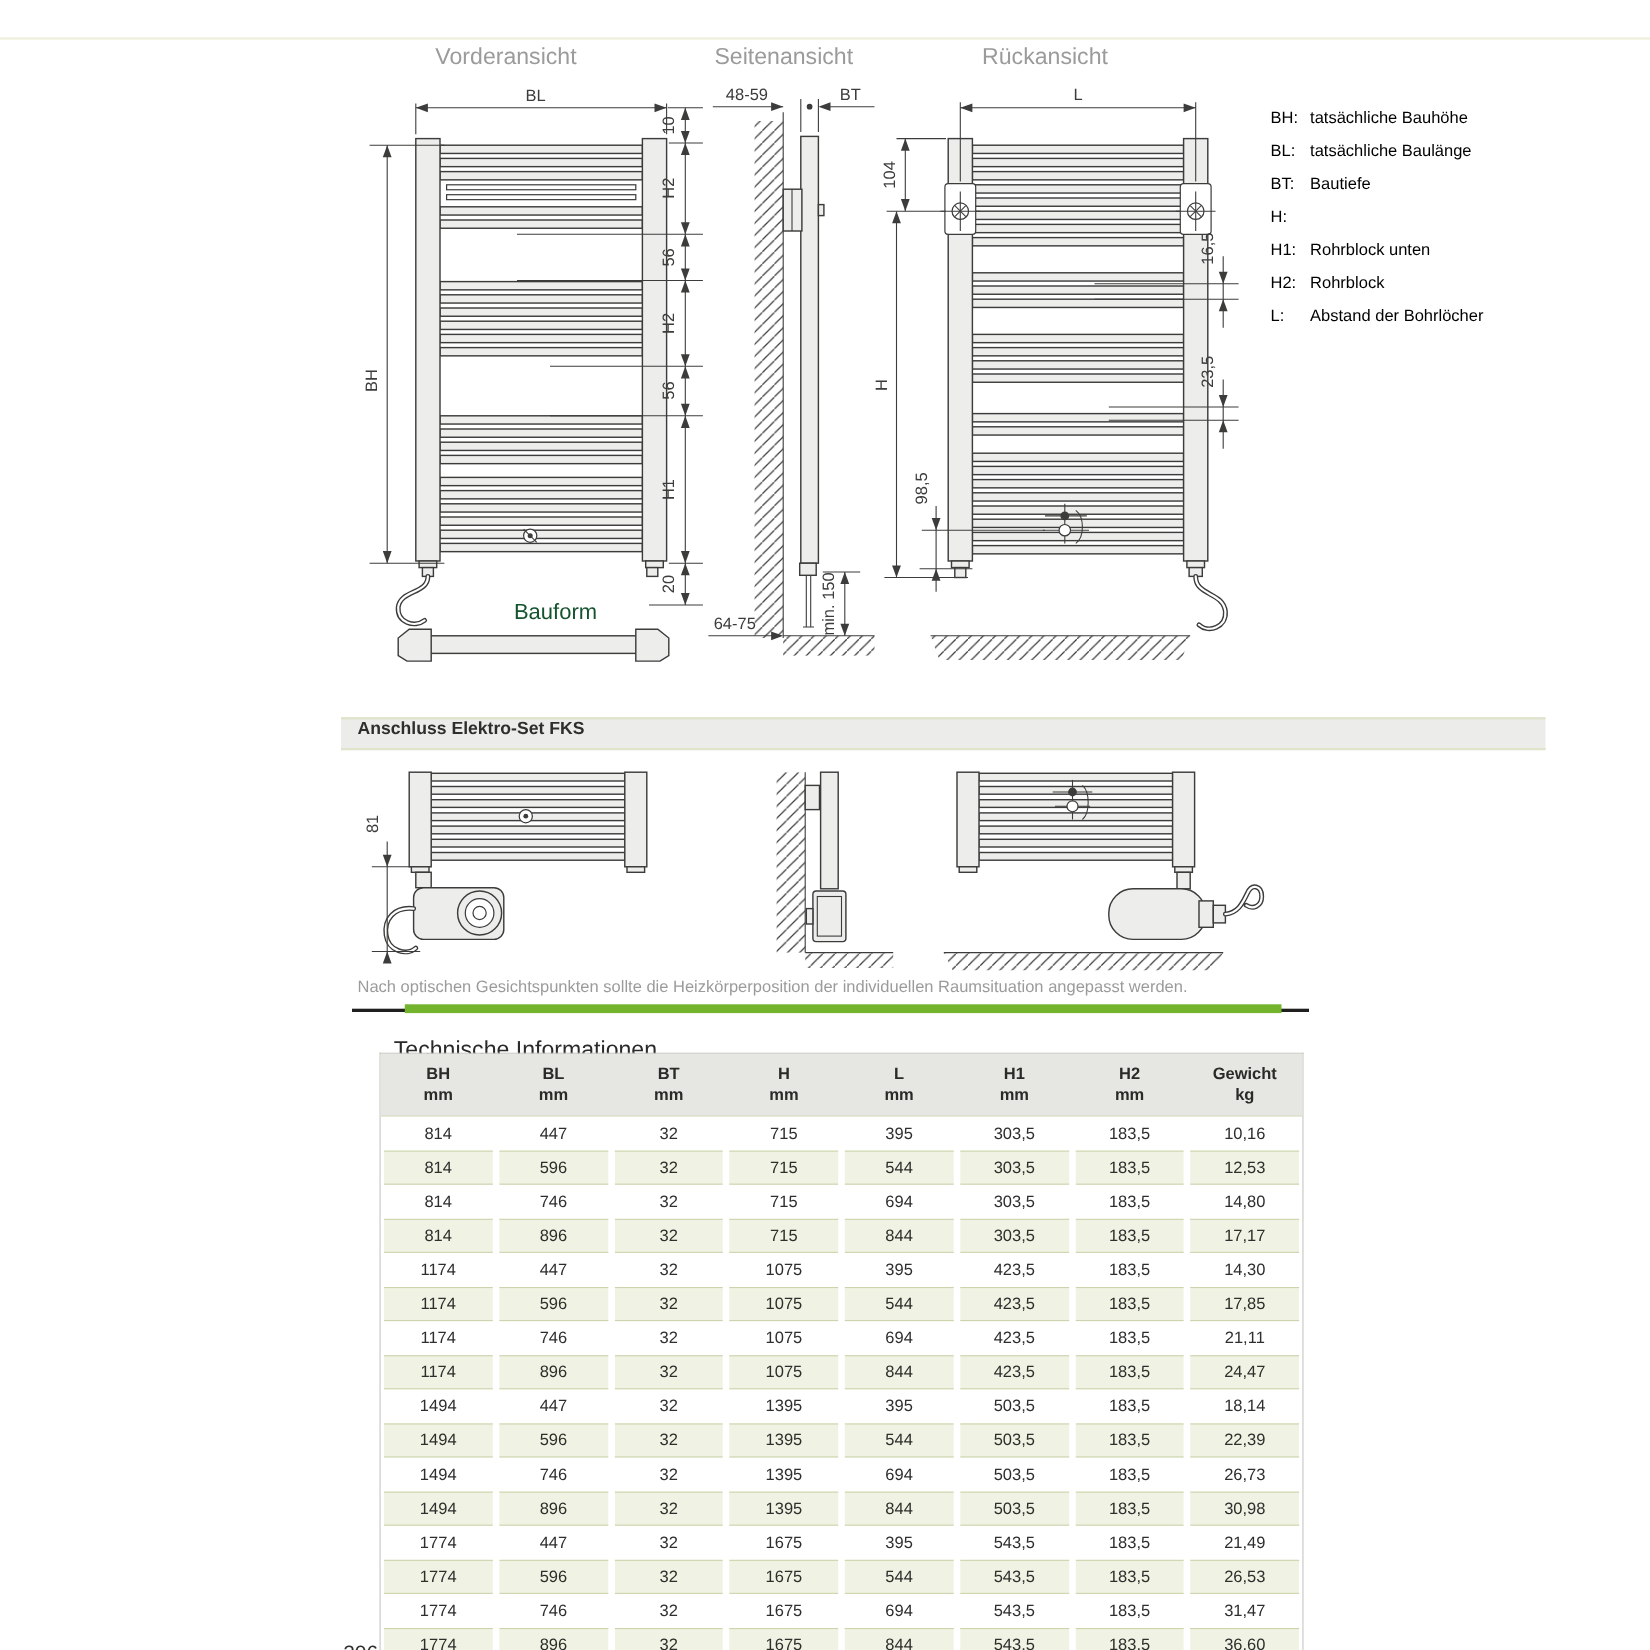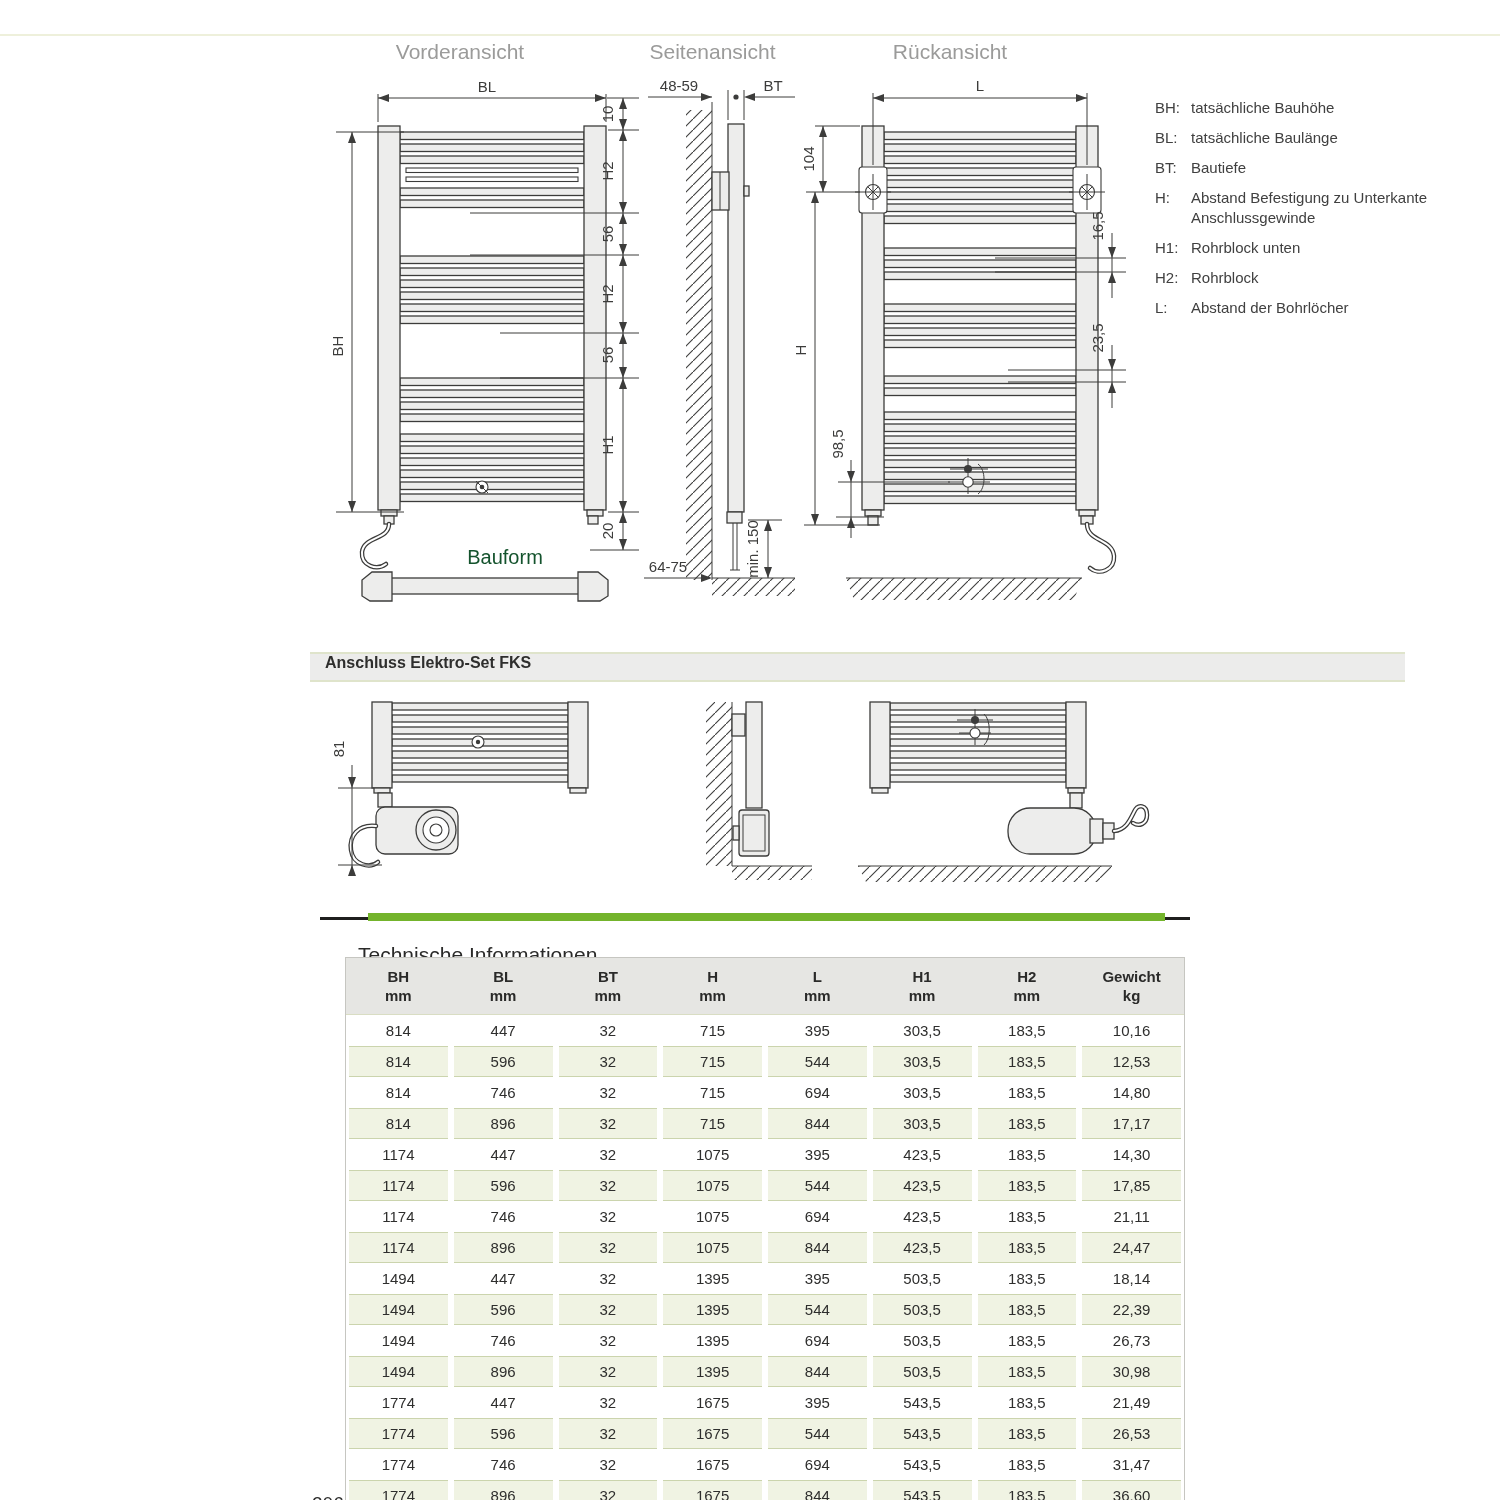--- a/index.html
+++ b/index.html
@@ -13,21 +13,21 @@
   svg{position:absolute;}
   svg line, svg path.ln, svg polyline{stroke:#3c3c3b;stroke-width:1;fill:none;}
   svg .part{stroke:#3c3c3b;stroke-width:1.3;fill:#ededec;}
   svg .wht{stroke:#3c3c3b;stroke-width:1.1;fill:#ffffff;}
   svg .arr{fill:#3c3c3b;stroke:none;}
   svg .cbl{stroke:#3c3c3b;stroke-width:4.5;fill:none;stroke-linecap:round;}
   svg .cbl2{stroke:#ffffff;stroke-width:2;fill:none;stroke-linecap:round;}
   svg text.dim{font-family:"Liberation Sans",sans-serif;font-size:15px;fill:#3c3c3b;}
   .bauform-label{position:absolute;left:420px;top:526px;width:170px;text-align:center;
                  font-size:20px;color:#14532d;}
-  .legend{position:absolute;left:1155px;top:78px;width:282px;font-size:15px;color:#404040;}
+  .legend{position:absolute;left:1155px;top:78px;width:282px;font-size:15px;color:#000000;}
   .legend-item{display:flex;margin-bottom:10px;line-height:20px;}
   .legend-key{width:36px;flex:0 0 36px;}
   .legend-text{flex:1;}
   .elektro-band{position:absolute;left:310px;top:632px;width:1095px;height:26px;
                 background:#ececeb;border-top:2px solid #dfe4cb;border-bottom:2px solid #dfe4cb;
                 display:flex;align-items:flex-start;}
   .elektro-band span{font-size:16px;font-weight:bold;color:#2e2e2d;padding-left:15px;}
   .note{position:absolute;left:325px;top:869px;font-size:15px;color:#9b9b9a;}
   .rule-black{position:absolute;left:320px;top:897px;width:870px;height:3px;background:#1f1f1e;}
   .rule-green{position:absolute;left:368px;top:893px;width:797px;height:8px;background:#74b42c;}
@@ -314,21 +314,20 @@
       <div class="legend-item">
         <span class="legend-key">BL:</span>
         <span class="legend-text">tatsächliche Baulänge</span>
       </div>
       <div class="legend-item">
         <span class="legend-key">BT:</span>
         <span class="legend-text">Bautiefe</span>
       </div>
       <div class="legend-item">
         <span class="legend-key">H:</span>
-        <span class="legend-text">Abstand Befestigung zu Unterkante Anschlussgewinde</span>
       </div>
       <div class="legend-item">
         <span class="legend-key">H1:</span>
         <span class="legend-text">Rohrblock unten</span>
       </div>
       <div class="legend-item">
         <span class="legend-key">H2:</span>
         <span class="legend-text">Rohrblock</span>
       </div>
       <div class="legend-item">
@@ -422,20 +421,21 @@
         <rect class="part" x="1090" y="799" width="13" height="24"></rect>
         <rect class="part" x="1103" y="803" width="11" height="16"></rect>
       </g>
       <path class="cbl" d="M1114,811 C1126,810 1130,800 1134,792 C1138,783 1147,785 1147,795 C1147,804 1139,807 1133,803"></path>
       <path class="cbl2" d="M1114,811 C1126,810 1130,800 1134,792 C1138,783 1147,785 1147,795 C1147,804 1139,807 1133,803"></path>
       <polygon points="858,846 1112,846 1104,862 866,862" fill="url(#hatch2)" stroke="none"></polygon>
       <line x1="858" y1="846" x2="1112" y2="846" stroke-width="1.8"></line>
     </g>
   </svg>
 
+  <div class="note">Nach optischen Gesichtspunkten sollte die Heizkörperposition der individuellen Raumsituation angepasst werden.</div>
 
   <div class="rule-black"></div>
   <div class="rule-green"></div>
 
   <div class="table-title">Technische Informationen</div>
 
   <div class="tech-table">
     <div class="thead">
         <div class="hcell">
           <div>BH</div>

